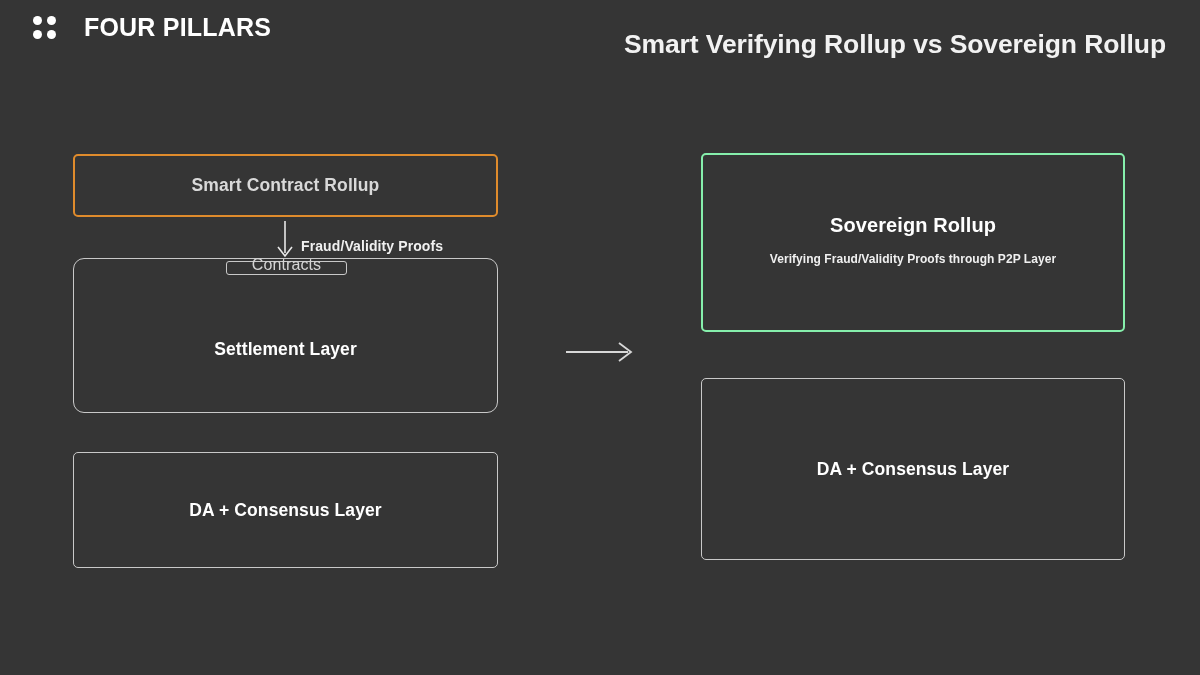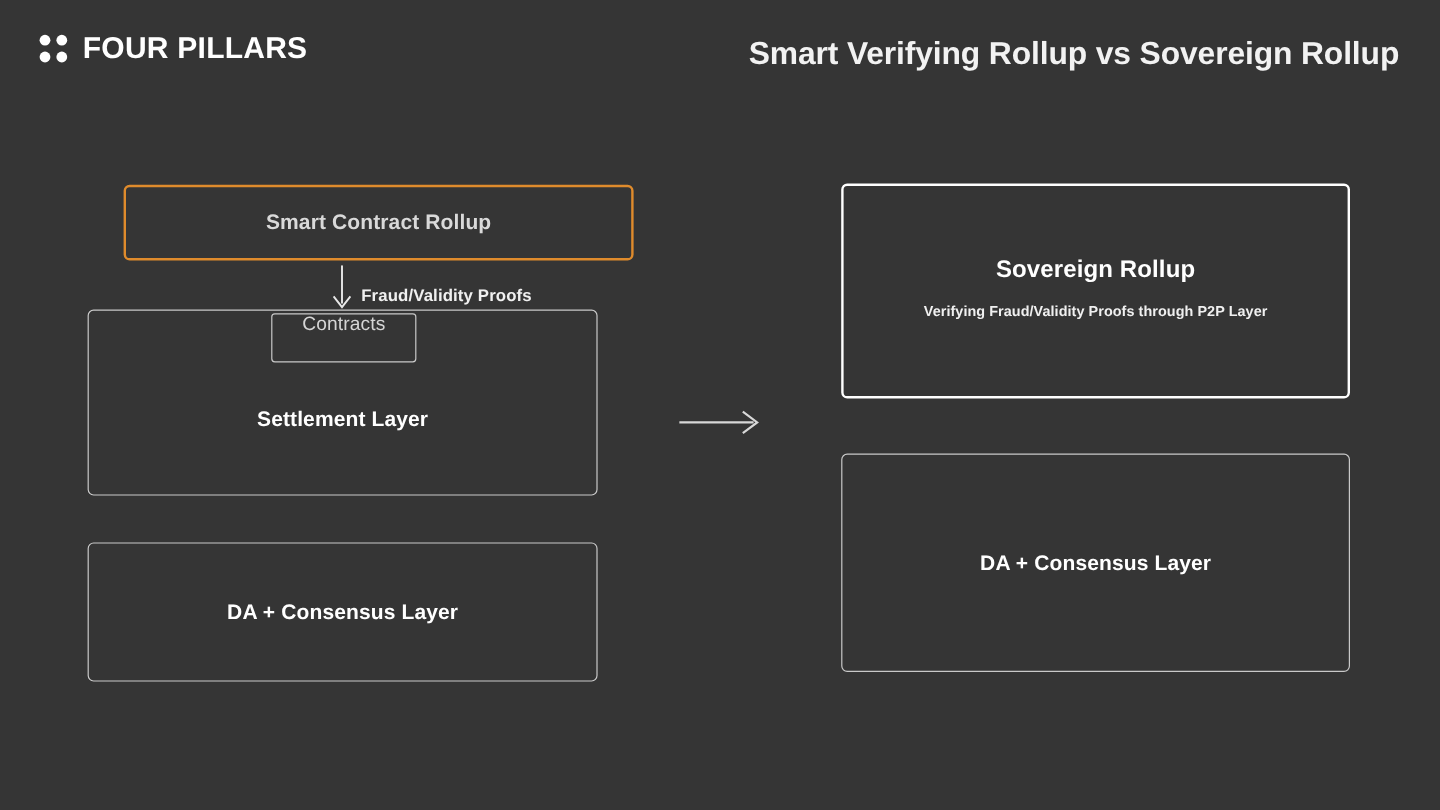--- a/index.html
+++ b/index.html
@@ -14,24 +14,24 @@
     background: #353535;
     overflow: hidden;
     font-family: "Liberation Sans", sans-serif;
     -webkit-font-smoothing: antialiased;
   }
 
   
   #brand {
     position: absolute;
     left: 33px;
-    top: 28px;
+    top: 15px;
     display: flex;
     align-items: center;
-    gap: 13px;
+    gap: 28px;
   }
   #dot-grid {
     display: grid;
     grid-template-columns: 9px 9px;
     grid-template-rows: 9px 9px;
     gap: 5px;
   }
   #dot-grid i {
     display: block;
     width: 9px;
@@ -64,21 +64,21 @@
     box-sizing: border-box;
     border-radius: 5px;
     background: transparent;
     display: flex;
     flex-direction: column;
     align-items: center;
     justify-content: center;
   }
   .box.gray   { border: 1.6px solid #c9c9c9; }
   .box.orange { border: 2px solid #df8b2c; }
-  .box.orange-strong { border: 2px solid #ffffff; }
+  .box.orange-strong { border: 2px solid #86efac; }
 
   .box-title {
     font-size: 17.5px;
     font-weight: bold;
     color: #d9d9d9;
     letter-spacing: 0.1px;
     text-align: center;
   }
   .box-title.bright { color: #ffffff; }
   .box-title.big {
@@ -88,45 +88,45 @@
   .box-sub {
     font-size: 12px;
     font-weight: bold;
     color: #f0f0f0;
     text-align: center;
     margin-top: 15px;
     letter-spacing: 0.05px;
   }
 
   
-  #left-rollup-box     { left: 73px;  top: 154px; width: 425px; height: 63px; margin-left: 30px; }
-  #settlement-box      { left: 73px;  top: 258px; width: 425px; height: 155px; }
+  #left-rollup-box     { left: 73px;  top: 154px; width: 425px; height: 63px; }
+  #settlement-box      { left: 73px;  top: 258px; width: 425px; height: 155px; border-radius: 11px; }
   #left-da-box         { left: 73px;  top: 452px; width: 425px; height: 116px; }
 
   #settlement-label {
     position: absolute;
     left: 0;
     right: 0;
     top: 80px;
     text-align: center;
   }
 
   
   #contracts-chip {
     position: absolute;
     left: 226px;
     top: 261px;
     width: 121px;
-    height: 41px;
+    height: 14px;
     box-sizing: border-box;
     border: 1.6px solid #c9c9c9;
     border-radius: 3px;
     background: #353535;
     display: flex;
-    align-items: flex-start;
+    align-items: flex-end;
     justify-content: center;
     z-index: 3;
   }
   #contracts-chip span {
     font-size: 16px;
     color: #d5d5d5;
     letter-spacing: 0.1px;
   }
 
   

